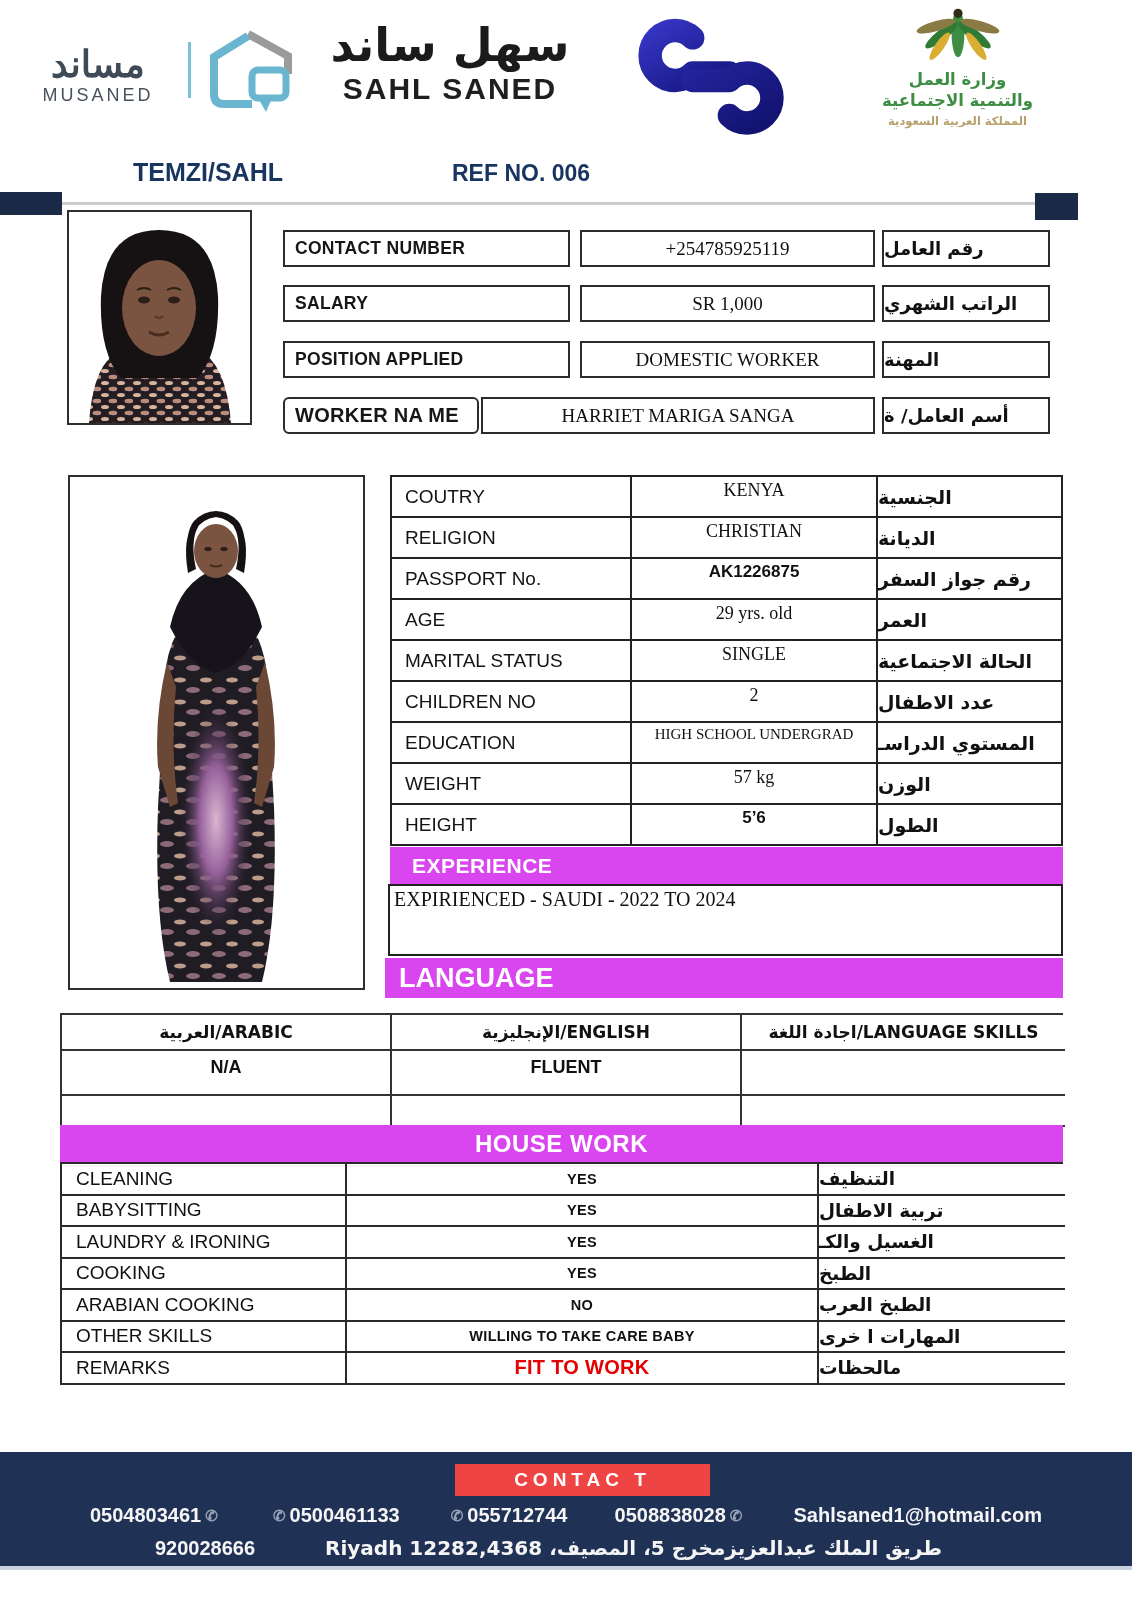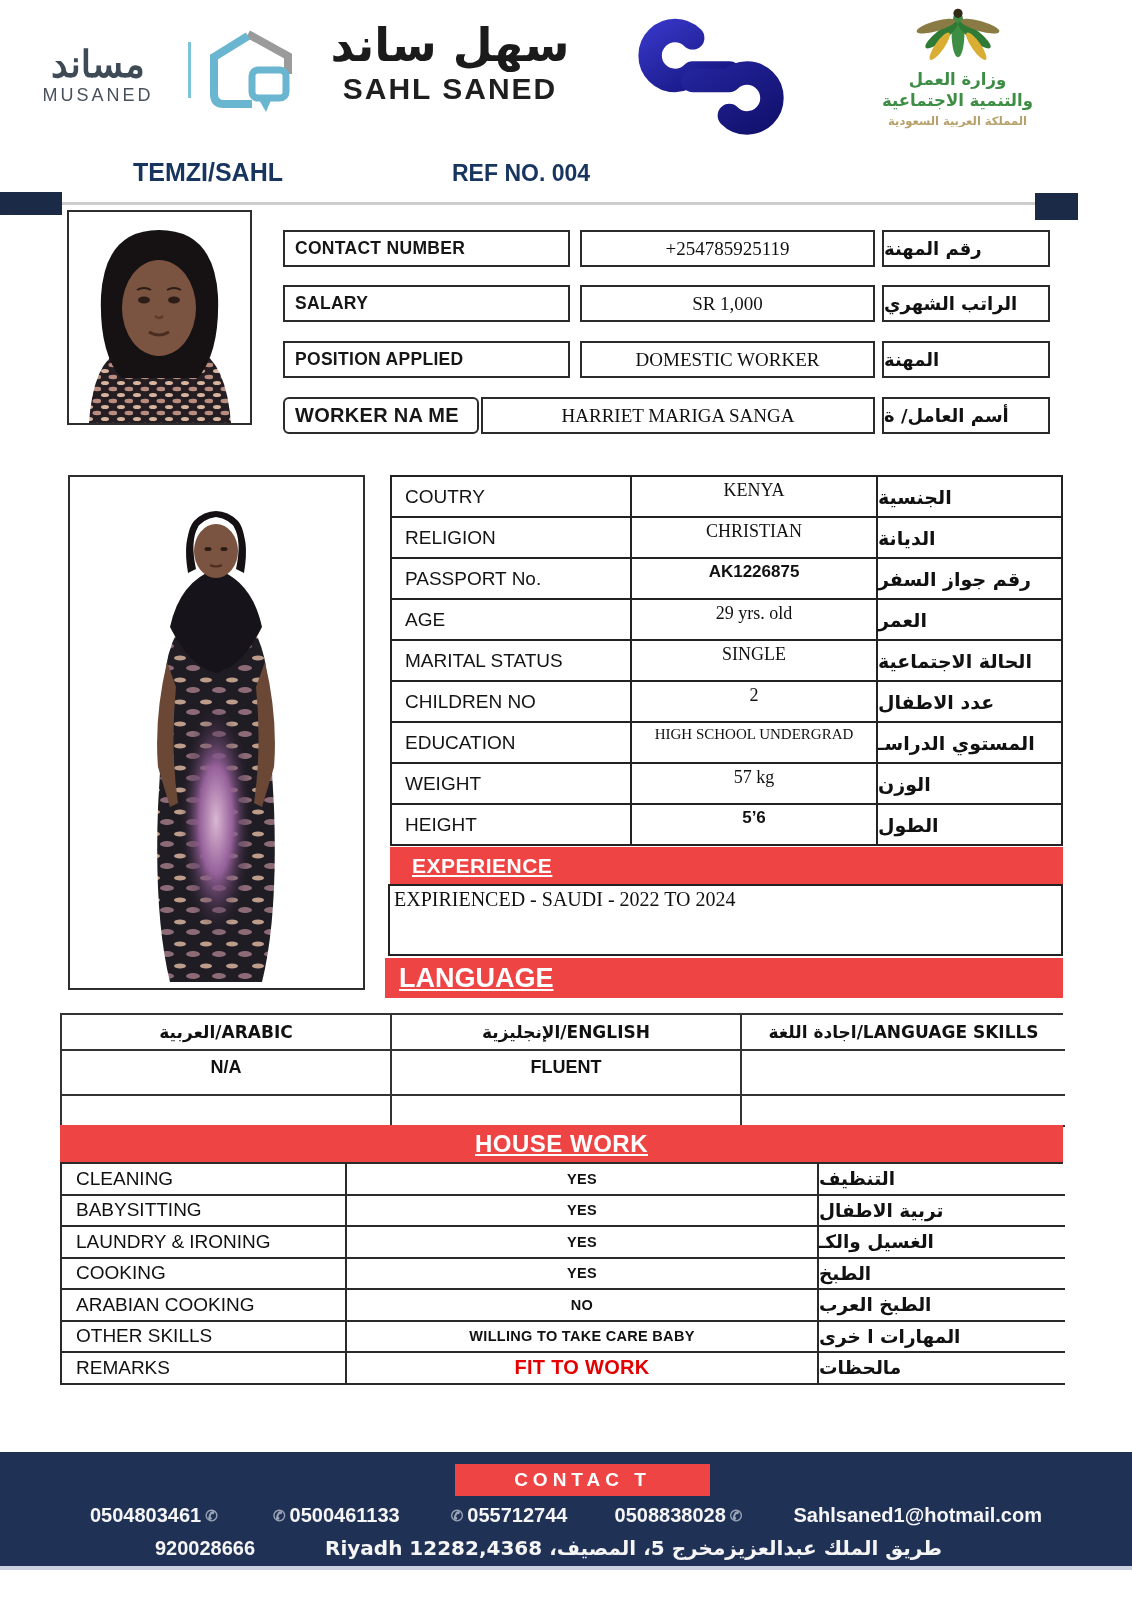--- a/index.html
+++ b/index.html
@@ -37,21 +37,21 @@
   
   .dtable{display:grid;grid-template-columns:240px 246px 183px;border:2px solid #222;border-bottom:none;}
   .dcell{border-bottom:2px solid #222;border-right:2px solid #222;height:41px;display:flex;box-sizing:border-box;background:#fff;}
   .dcell:nth-child(3n){border-right:none;}
   .d-label{align-items:center;padding-left:13px;font-size:19px;font-weight:500;color:#141414;}
   .d-value{justify-content:center;align-items:flex-start;padding-top:3px;font-family:"Liberation Serif",serif;font-size:18px;}
   .d-value.small{font-size:15px;}
   .d-value.bold{font-family:"Liberation Sans",sans-serif;font-weight:bold;font-size:17px;text-align:right;}
   .d-ar{align-items:center;justify-content:flex-end;padding-right:10px;font-weight:bold;font-size:19px;direction:rtl;font-family:"DejaVu Sans",sans-serif;}
 
-  .sec-bar{background:#ef4444;color:#fff;display:flex;align-items:center;text-decoration:underline;}
+  .sec-bar{background:#d946ef;color:#fff;display:flex;align-items:center;}
   .exp-bar{font-size:21px;font-weight:700;letter-spacing:.5px;padding-left:22px;}
   .exp-box{border:2px solid #222;font-family:"Liberation Serif",serif;font-size:20px;padding:2px 4px;background:#fff;}
   .lang-bar{font-size:27px;font-weight:700;padding-left:14px;}
 
   
   .ltable{display:grid;grid-template-columns:330px 350px 323px;border:2px solid #333;border-bottom:none;}
   .lcell{border-bottom:2px solid #333;border-right:2px solid #333;display:flex;align-items:center;justify-content:center;box-sizing:border-box;background:#fff;}
   .lcell:nth-child(3n){border-right:none;}
   .l-head{height:36px;font-weight:bold;font-size:17px;font-family:"DejaVu Sans",sans-serif;}
   .l-val{height:45px;font-weight:bold;font-size:18px;align-items:flex-start;padding-top:6px;}
@@ -128,21 +128,21 @@
       </g>
     </svg>
     <div class="min-txt">
       <div class="min-g">وزارة العمل</div>
       <div class="min-g">والتنمية الاجتماعية</div>
       <div class="min-t">المملكة العربية السعودية</div>
     </div>
   </div>
 
   <div class="abs t-code" style="left:133px;top:158px;">TEMZI/SAHL</div>
-  <div class="abs t-ref" style="left:452px;top:160px;">REF NO. 004</div>
+  <div class="abs t-ref" style="left:452px;top:160px;">REF NO. 006</div>
 
   <div class="abs rule" style="left:60px;top:202px;width:1005px;"></div>
   <div class="abs navy-tab" style="left:0;top:192px;width:62px;height:23px;"></div>
   <div class="abs navy-tab" style="left:1035px;top:193px;width:43px;height:27px;"></div>
   <div class="abs stray" style="left:6px;top:210px;">`</div>
 
   <div class="abs frame" style="left:67px;top:210px;width:185px;height:215px;">
     <svg width="181" height="211" viewBox="0 0 181 211">
       <defs>
         <pattern id="scarf" width="16" height="12" patternUnits="userSpaceOnUse">
@@ -159,21 +159,21 @@
       <ellipse cx="105" cy="88" rx="6" ry="3.4" fill="#2c1d16"></ellipse>
       <path d="M68 78 Q75 74 82 78" stroke="#2c1d16" stroke-width="2" fill="none"></path>
       <path d="M98 78 Q105 74 112 78" stroke="#2c1d16" stroke-width="2" fill="none"></path>
       <path d="M86 104 Q90 108 94 104" stroke="#5d3c2c" stroke-width="2.5" fill="none"></path>
       <path d="M80 120 Q90 126 100 120" stroke="#4a2d20" stroke-width="3" fill="none"></path>
     </svg>
   </div>
 
   <div class="abs fbox f-label" style="left:283px;top:230px;width:287px;height:37px;">CONTACT NUMBER</div>
   <div class="abs fbox f-value" style="left:580px;top:230px;width:295px;height:37px;">+254785925119</div>
-  <div class="abs fbox f-ar" style="left:882px;top:230px;width:168px;height:37px;">رقم المهنة</div>
+  <div class="abs fbox f-ar" style="left:882px;top:230px;width:168px;height:37px;">رقم العامل</div>
 
   <div class="abs fbox f-label" style="left:283px;top:285px;width:287px;height:37px;">SALARY</div>
   <div class="abs fbox f-value" style="left:580px;top:285px;width:295px;height:37px;">SR 1,000</div>
   <div class="abs fbox f-ar" style="left:882px;top:285px;width:168px;height:37px;">الراتب الشهري</div>
 
   <div class="abs fbox f-label" style="left:283px;top:341px;width:287px;height:37px;">POSITION APPLIED</div>
   <div class="abs fbox f-value" style="left:580px;top:341px;width:295px;height:37px;">DOMESTIC WORKER</div>
   <div class="abs fbox f-ar" style="left:882px;top:341px;width:168px;height:37px;">المهنة</div>
 
   <div class="abs fbox f-label" style="left:283px;top:397px;width:196px;height:37px;font-size:20px;border-radius:6px;">WORKER NA ME</div>

